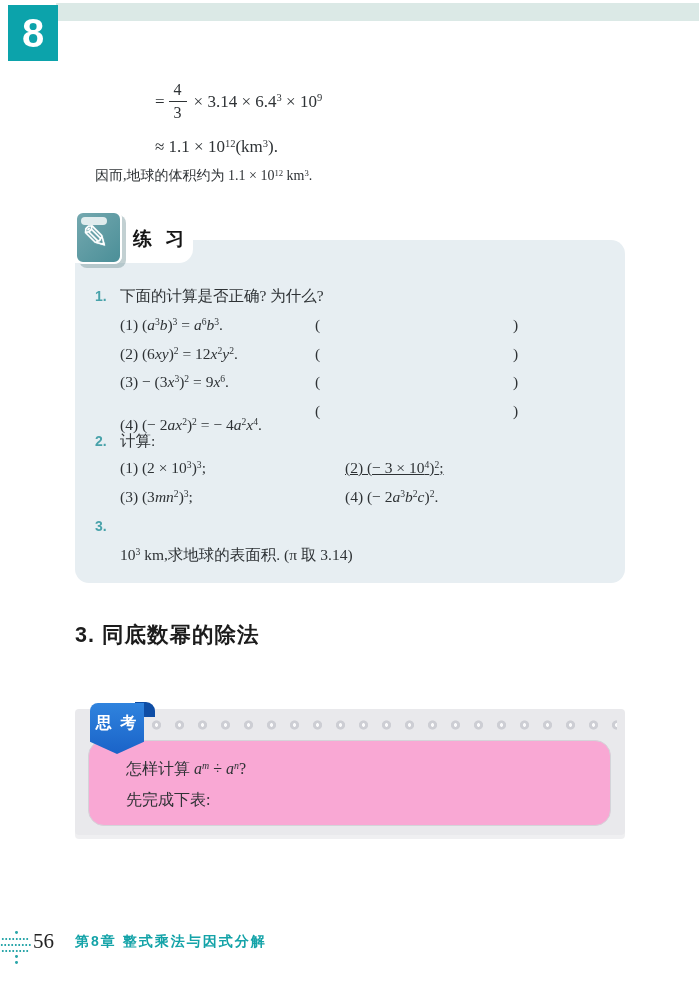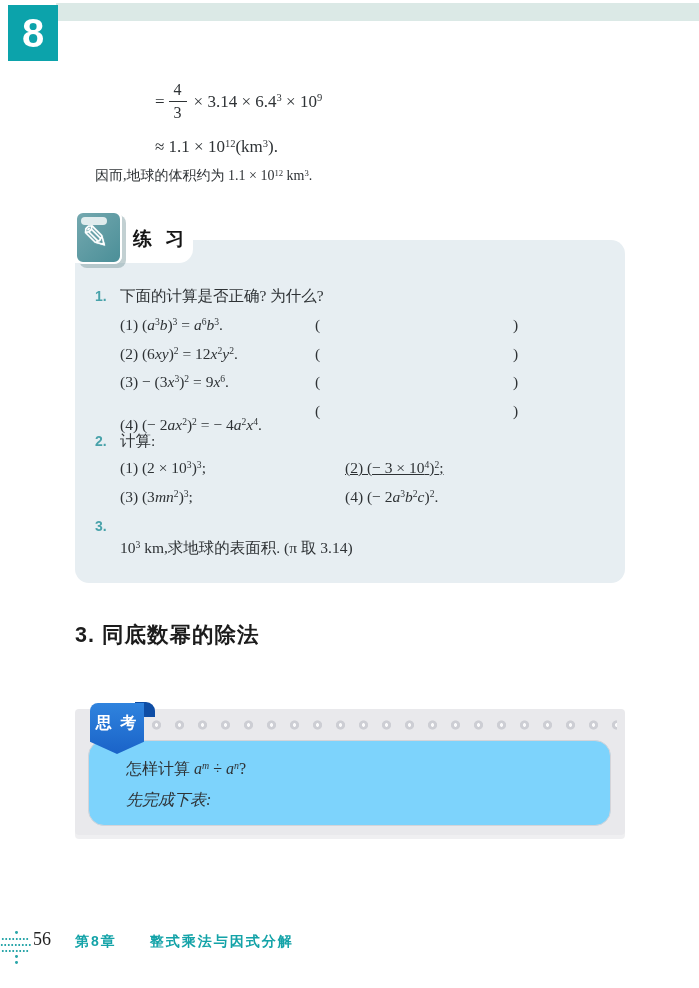--- a/index.html
+++ b/index.html
@@ -67,21 +67,21 @@
   .think-box{
     position:absolute;left:75px;top:709px;width:550px;height:126px;
     background:#e9e9ec;border-radius:4px;box-shadow:0 4px 0 rgba(210,210,215,0.35);
   }
   .think-holes{
     position:absolute;left:70px;top:7px;right:8px;height:18px;
     background-image:radial-gradient(circle at 50% 50%, #fbfbfc 0 1.5px, #cdced4 2px 4.2px, rgba(0,0,0,0) 5px);
     background-size:23px 18px;background-repeat:repeat-x;
   }
   .think-white{
-    position:absolute;left:13px;top:31px;width:523px;height:86px;background:#7dd3fc;
+    position:absolute;left:13px;top:31px;width:523px;height:86px;background:#f9a8d4;
     border:1.5px solid #d4d4d9;border-radius:16px;box-sizing:border-box;
   }
   .think-line{position:absolute;font-size:16px;color:#2e3235;white-space:nowrap;}
   .ribbon{position:absolute;left:90px;top:701px;width:62px;height:53px;z-index:5;}
   .ribbon .curl{
     position:absolute;left:45px;top:1px;width:20px;height:15px;background:#0e4da5;
     border-radius:0 9px 0 7px;
   }
   .ribbon .body{
     position:absolute;left:0;top:2px;width:54px;height:51px;
@@ -91,27 +91,27 @@
   }
   .ribbon .lbl{
     position:absolute;left:0;top:12px;width:54px;text-align:center;z-index:6;
     color:#ffffff;font-family:"Liberation Sans",sans-serif;font-weight:bold;font-size:16px;letter-spacing:2px;
   }
   
   .dotrow{position:absolute;height:4px;
     background-image:radial-gradient(circle 1.2px at 1.7px 1.7px, #2ba6a9 99%, rgba(0,0,0,0));
     background-size:3.5px 3.5px;background-repeat:repeat-x;}
   .dot{position:absolute;width:2.8px;height:2.8px;border-radius:50%;background:#2ba6a9;}
-  .page-number{position:absolute;left:33px;top:929px;font-size:18px;color:#222222;}
+  .page-number{position:absolute;left:33px;top:929px;font-size:21px;color:#222222;}
   .footer-chapter{
     position:absolute;left:75px;top:933px;
     font-family:"Liberation Sans",sans-serif;font-weight:bold;font-size:14px;color:#14a3a8;letter-spacing:2px;
     white-space:nowrap;
   }
-  .footer-chapter .t2{margin-left:27px;}
+  .footer-chapter .t2{margin-left:0;}
 </style>
 </head>
 <body>
 
 <div class="top-bar"></div>
 <div class="unit-square">
   <span>8</span>
 </div>
 
 <div class="sol-line1">
@@ -155,30 +155,30 @@
 
   <span class="pnum" style="left:20px;top:193px;">2.</span>
   <div class="pline math" style="left:45px;top:191px;">计算:</div>
 
   <div class="pline math" style="left:45px;top:219px;">(1) (2 × 10<sup>3</sup>)<sup>3</sup>;</div>
   <div class="pline math" style="left:270px;top:219px;text-decoration:underline;">(2) (− 3 × 10<sup>4</sup>)<sup>2</sup>;</div>
   <div class="pline math" style="left:45px;top:248px;">(3) (3<i>mn</i><sup>2</sup>)<sup>3</sup>;</div>
   <div class="pline math" style="left:270px;top:248px;">(4) (− 2<i>a</i><sup>3</sup><i>b</i><sup>2</sup><i>c</i>)<sup>2</sup>.</div>
 
   <span class="pnum" style="left:20px;top:278px;">3.</span>
-  <div class="pline math" style="left:45px;top:298px;">10<sup>3</sup> km,求地球的表面积. (π 取 3.14)</div>
+  <div class="pline math" style="left:45px;top:305px;">10<sup>3</sup> km,求地球的表面积. (π 取 3.14)</div>
 </div>
 
 <div class="section-heading">3. 同底数幂的除法</div>
 
 <div class="think-box">
   <div class="think-holes"></div>
   <div class="think-white">
     <div class="think-line math" style="left:37px;top:18px;">怎样计算 <i>a</i><sup><i>m</i></sup> ÷ <i>a</i><sup><i>n</i></sup>?</div>
-    <div class="think-line math" style="left:37px;top:49px;font-style:italic;">先完成下表:</div>
+    <div class="think-line math" style="left:37px;top:49px;">先完成下表:</div>
   </div>
 </div>
 <div class="ribbon">
   <span class="curl"></span>
   <span class="body"></span>
   <span class="lbl">思 考</span>
 </div>
 
 <div>
   <span class="dot" style="left:15px;top:931px;"></span>

